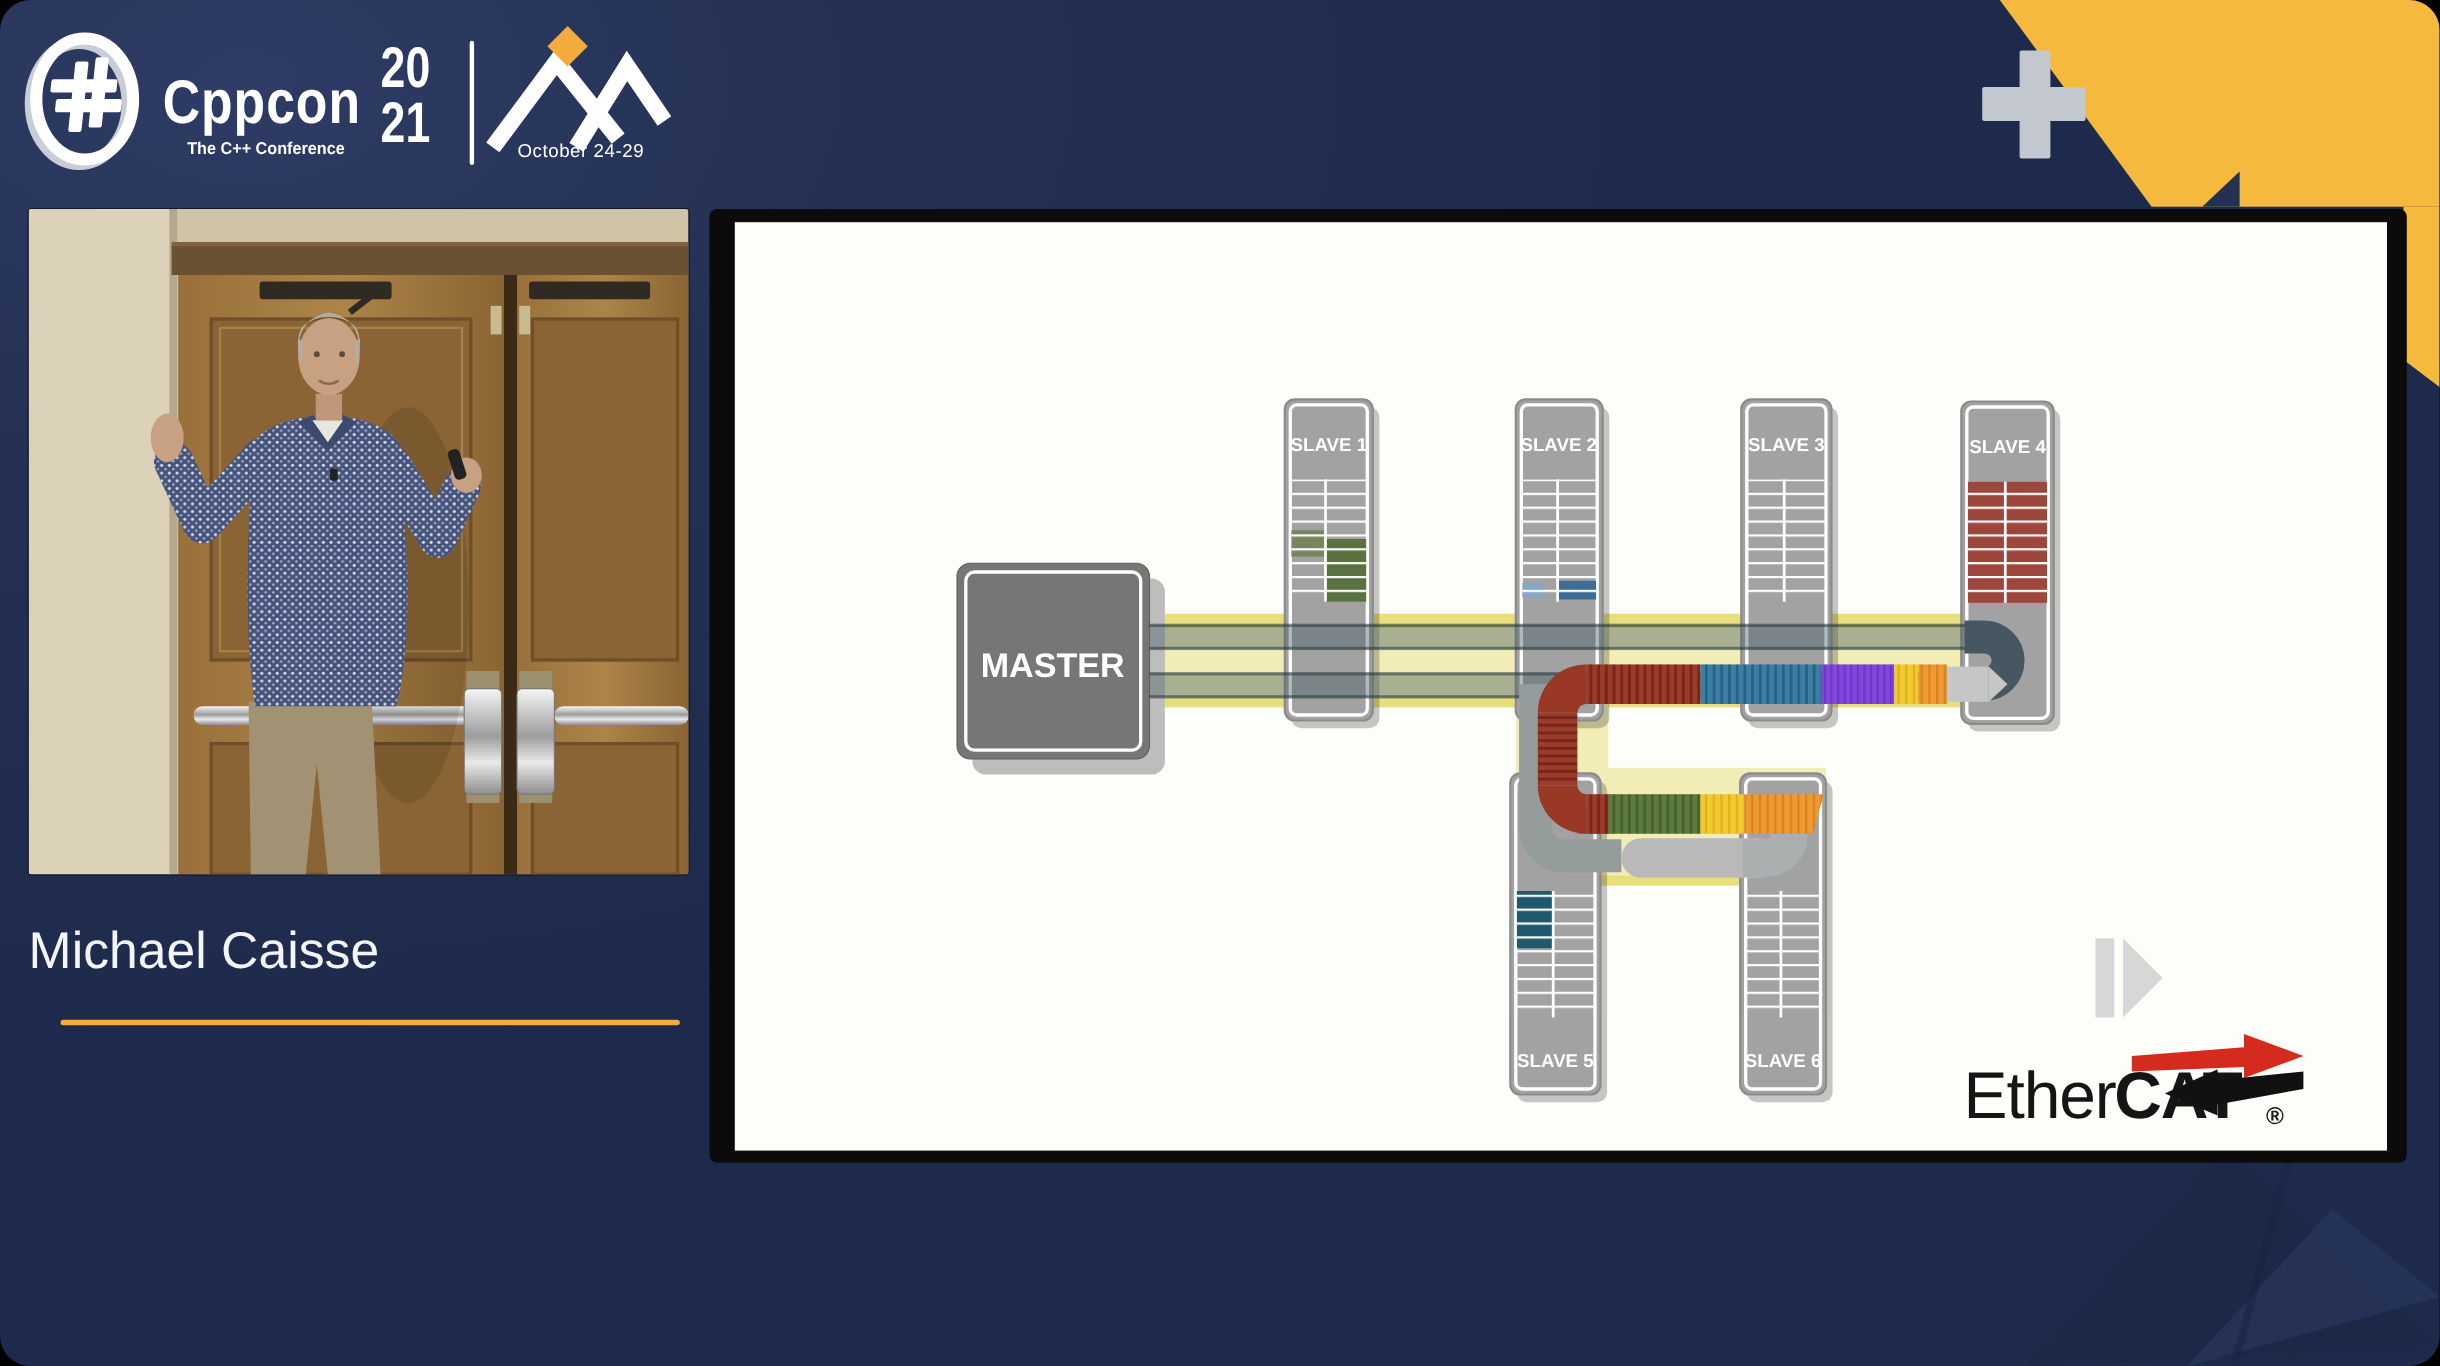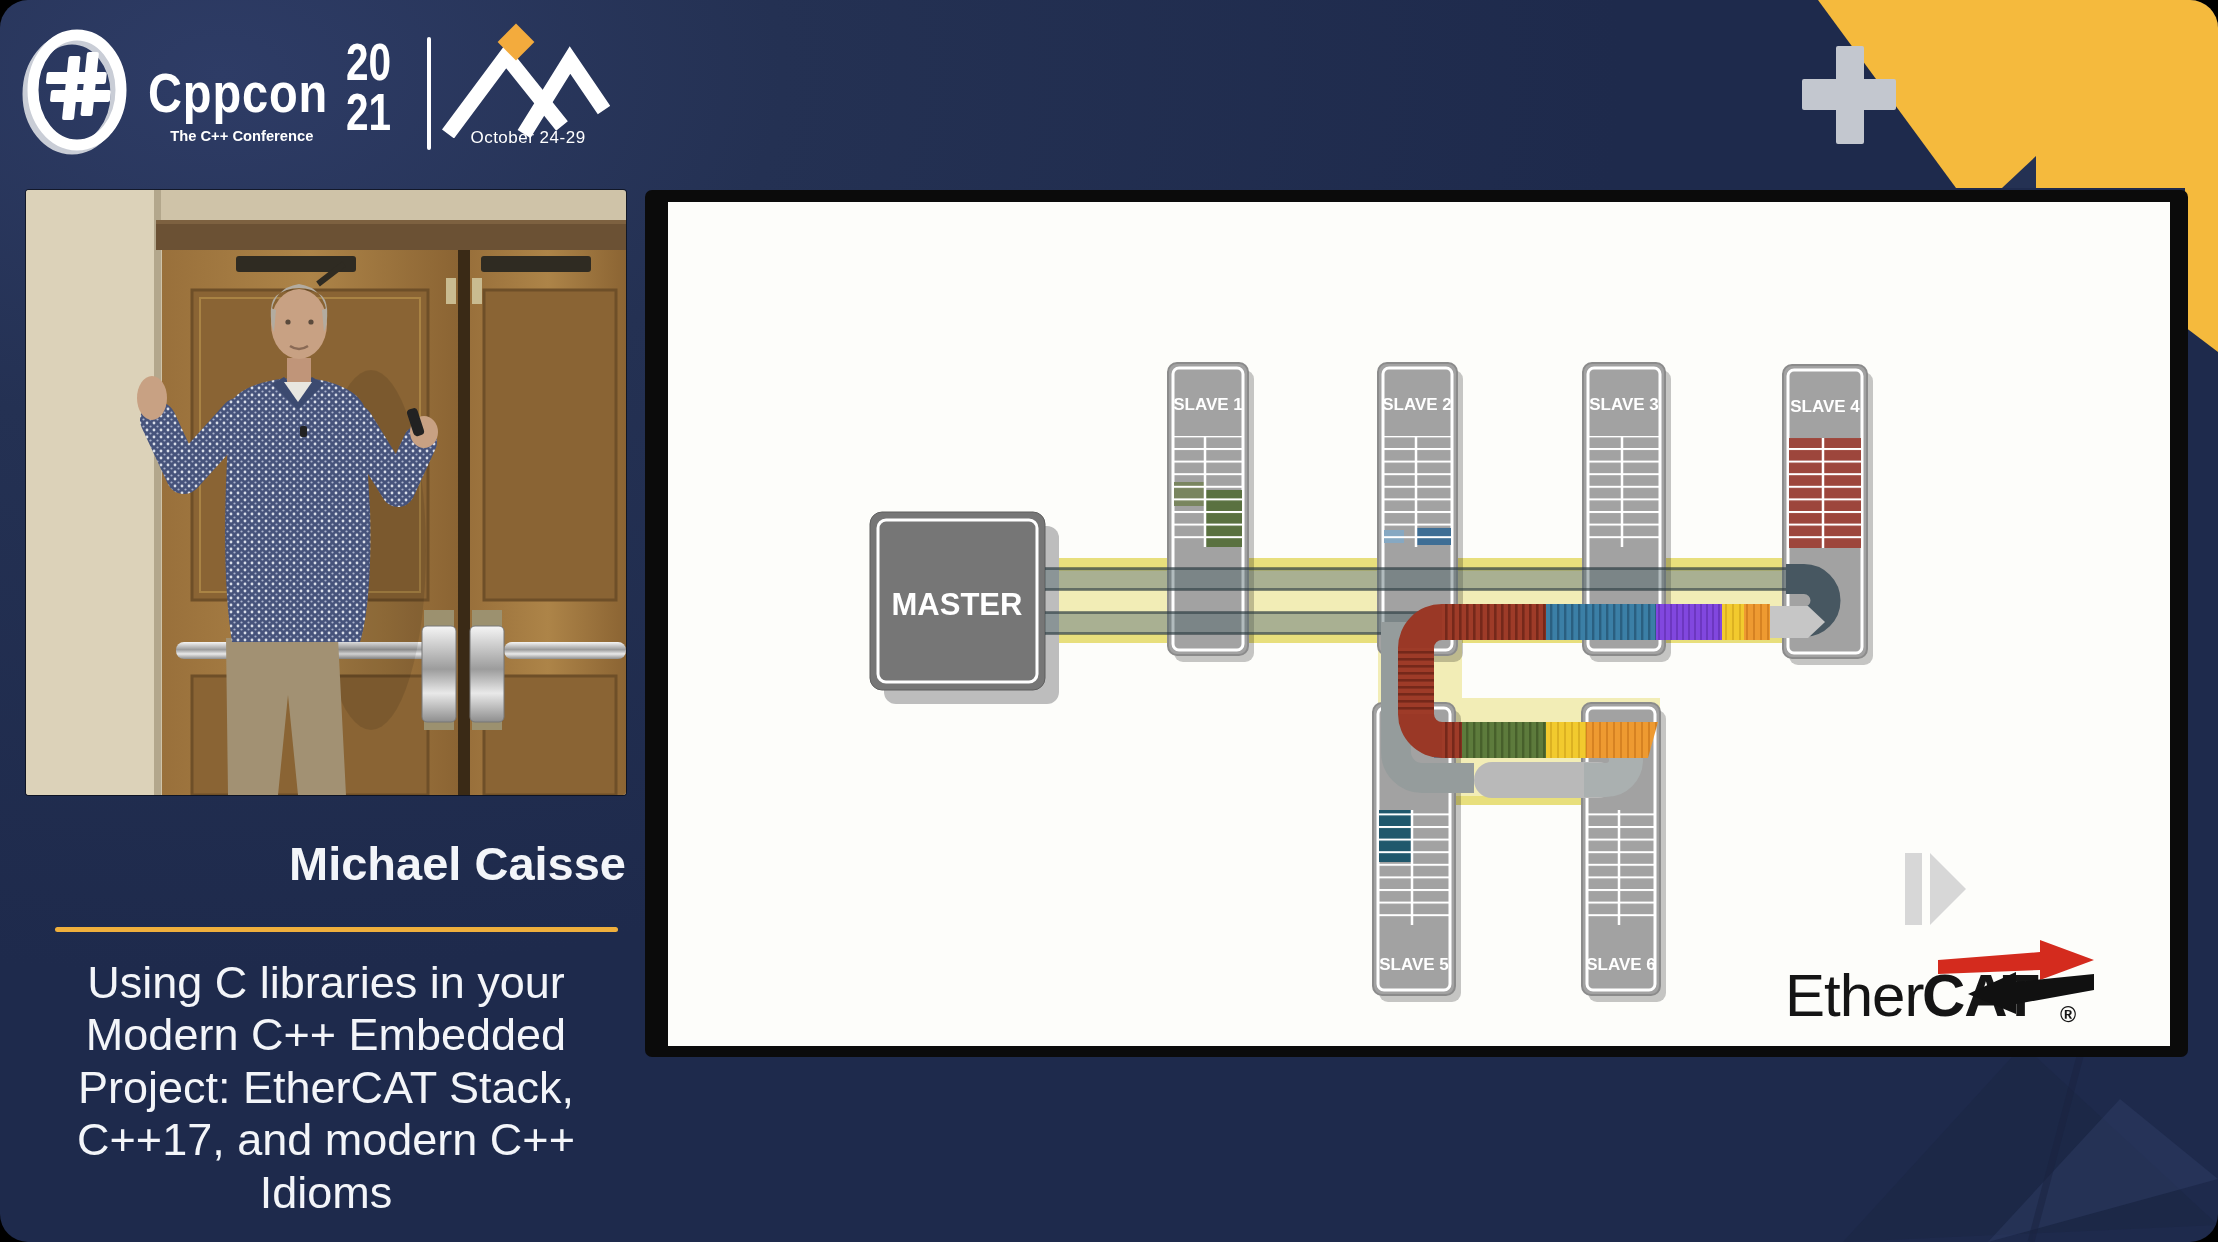--- a/index.html
+++ b/index.html
@@ -12,21 +12,21 @@
   .brand-text{color:#fff;font-weight:bold;font-size:56px;transform:scaleX(.84);transform-origin:left top;letter-spacing:1px;}
   .brand-tagline{color:#fff;font-size:15.5px;font-weight:600;text-align:right;transform:scaleX(.95);transform-origin:left top;}
   .brand-year{color:#fff;font-weight:bold;font-size:52px;line-height:.96;transform:scaleX(.78);transform-origin:left top;}
   .brand-rule{width:4px;height:113px;background:#fff;border-radius:2px;}
   .brand-dates{color:#fff;font-size:17px;font-weight:500;text-align:center;letter-spacing:.5px;}
   
   .plus-v{left:1836px;top:46px;width:28px;height:98px;background:#c3c7cf;border-radius:2px;}
   .plus-h{left:1802px;top:79px;width:94px;height:31px;background:#c3c7cf;border-radius:2px;}
   
   #video{left:26px;top:190px;width:600px;height:605px;border-radius:3px;overflow:hidden;box-shadow:0 0 0 1px rgba(0,0,0,.55);}
-  #speaker-name{left:26px;top:836px;width:600px;text-align:right;color:#f3f5f9;font-size:47px;font-weight:700;}
+  #speaker-name{left:26px;top:836px;width:600px;text-align:left;color:#f3f5f9;font-size:47px;font-weight:400;}
   #divider{left:55px;top:927px;width:563px;height:5px;background:#EFAF3C;border-radius:3px;}
   #talk-title{left:34px;top:957px;width:584px;text-align:center;color:#f3f5f9;font-size:45px;line-height:1.165;font-weight:500;}
   
   #slide{left:645px;top:190px;width:1543px;height:867px;background:#0b0b0b;border-radius:7px;}
   #slide-inner{left:23px;top:12px;width:1502px;height:844px;background:#fdfdfa;}
   #slide-header{left:0;top:0;width:1502px;height:120px;background:linear-gradient(#edbd4a,#e6b23a);}
   #slide-title{left:137px;top:24px;color:#fff;font-size:62px;font-weight:bold;letter-spacing:.5px;}
   #diagram{left:0;top:120px;}
   .svg-label{font-family:"Liberation Sans",sans-serif;}
 </style>
@@ -143,21 +143,20 @@
         <circle cx="262" cy="132" r="2.6" fill="#5a4a3c"></circle>
         <circle cx="285" cy="132" r="2.6" fill="#5a4a3c"></circle>
         <path d="M 264 156 Q 273 162 282 156" fill="none" stroke="#8a6a55" stroke-width="2.5"></path>
         <rect x="274" y="236" width="7" height="11" rx="2" fill="#222"></rect>
       </g>
     </svg>
   </div>
 
   <div class="abs" id="speaker-name">Michael Caisse</div>
   <div class="abs" id="divider"></div>
-  <div class="abs" id="talk-title">Using C libraries in your Modern C++ Embedded Project: EtherCAT Stack, C++17, and modern C++ Idioms</div>
 
   <div class="abs" id="slide">
     <div class="abs" id="slide-inner">
 
       <svg class="abs" id="diagram" width="1502" height="724" viewBox="0 0 1502 724">
         <defs>
           <pattern id="ribRed" width="7" height="40" patternUnits="userSpaceOnUse">
             <rect width="7" height="40" fill="#9e3b28"></rect>
               <rect width="2.6" height="40" fill="#75281a"></rect>
           </pattern>

